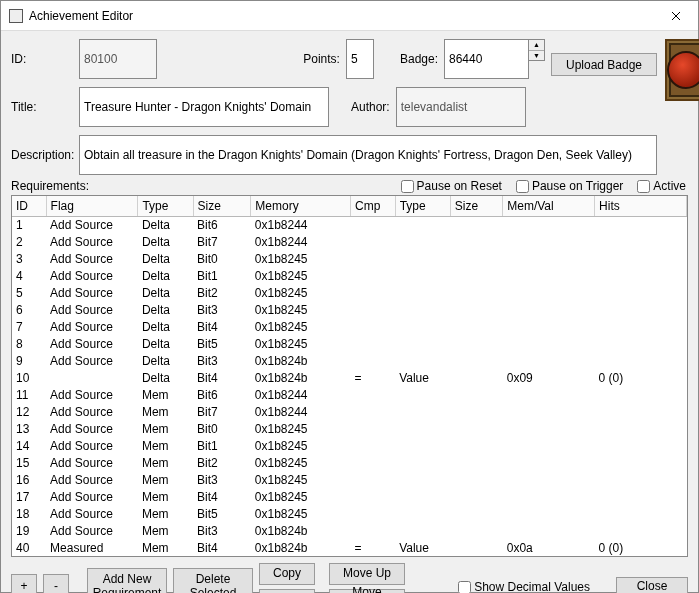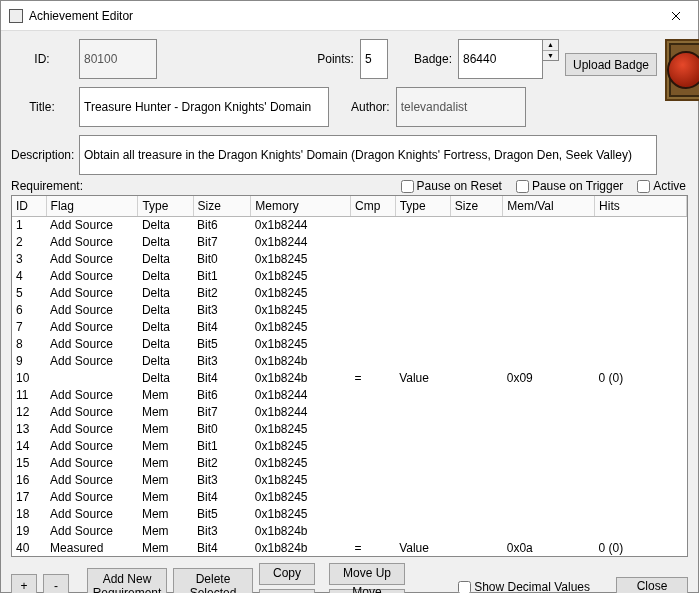--- a/index.html
+++ b/index.html
@@ -59,42 +59,42 @@
     flex: 1;
     display:flex;
     flex-direction: column;
     gap: 8px;
   }
   .field-row {
     display: flex;
     align-items: center;
     gap: 6px;
   }
-  .lbl { width: 62px; text-align: center; }
+  .lbl { width: 62px; }
   input[type="text"] {
     height: 22px;
     border: 1px solid #888;
     padding: 19px 4px;
     font-family: inherit;
     font-size: 12px;
     background: #fff;
   }
   input[readonly] { background: #f4f4f4; color:#555; }
   .id-input { width: 78px; }
   .points-input { width: 28px; }
   .badge-input { width: 85px; }
   .spinner {
     display:flex; flex-direction:column;
     width:16px; height:22px;
     border:1px solid #888; border-left:none;
   }
   .spinner div { flex:1; display:flex; align-items:center; justify-content:center; font-size:7px; background:#efefef; border-bottom:1px solid #aaa;}
   .spinner div:last-child{border-bottom:none;}
   .btn-upload {
-    height: 23px; width: 92px;
+    height: 23px; width: 106px;
     border: 1px solid #9a9a9a;
     background: #e1e1e1;
     font-family: inherit; font-size:12px;
     padding:0 4px;
     margin-top:11px;
   }
   .title-input { width: 250px; }
   .author-input { width: 130px; }
   .desc-input { width: 578px; }
 
@@ -259,21 +259,21 @@
           <input type="text" class="desc-input" value="Obtain all treasure in the Dragon Knights' Domain (Dragon Knights' Fortress, Dragon Den, Seek Valley)" style="">
         </div>
 
       </div>
       <div class="badge-img">
         <div class="badge-inner"></div>
       </div>
     </div>
 
     <div class="req-row">
-      <div>Requirement:</div>
+      <div>Requirements:</div>
       <div class="checks">
         <label class="chk">
             <input type="checkbox" style="">
             <span>Pause on Reset</span>
           </label>
         <label class="chk">
             <input type="checkbox" style="">
             <span>Pause on Trigger</span>
           </label>
         <label class="chk">

